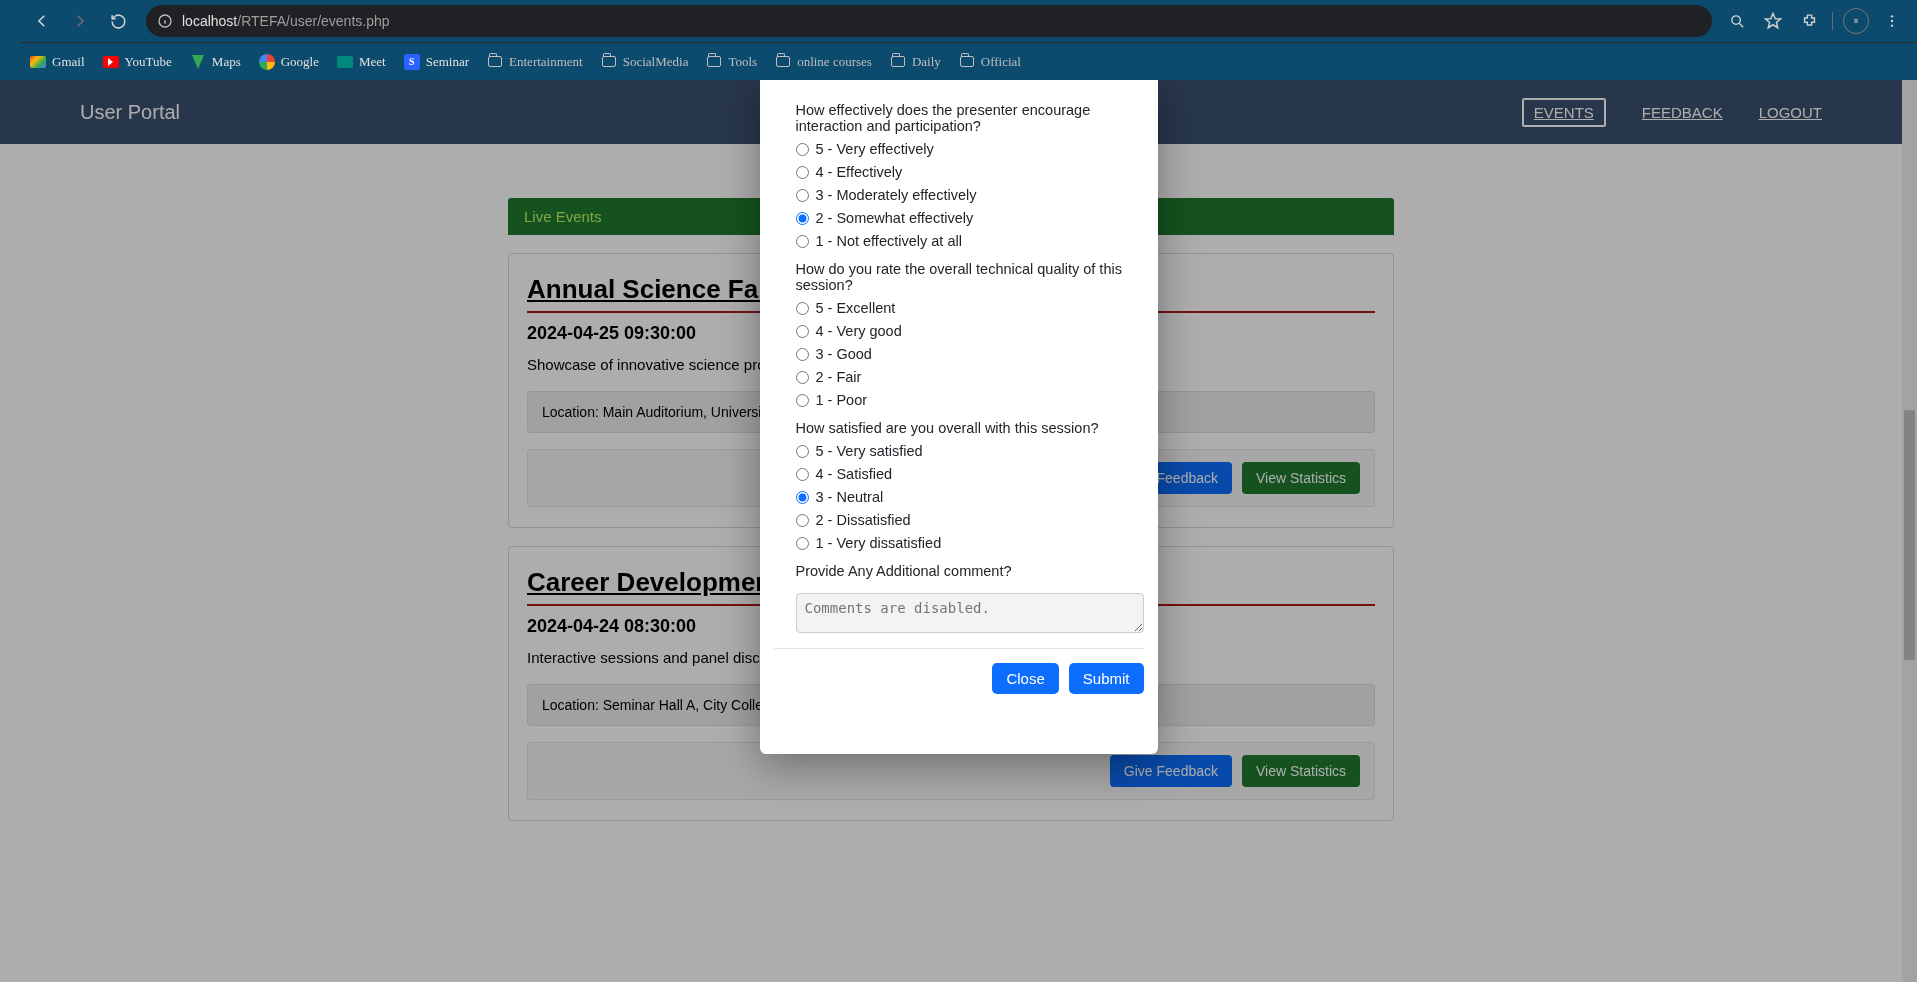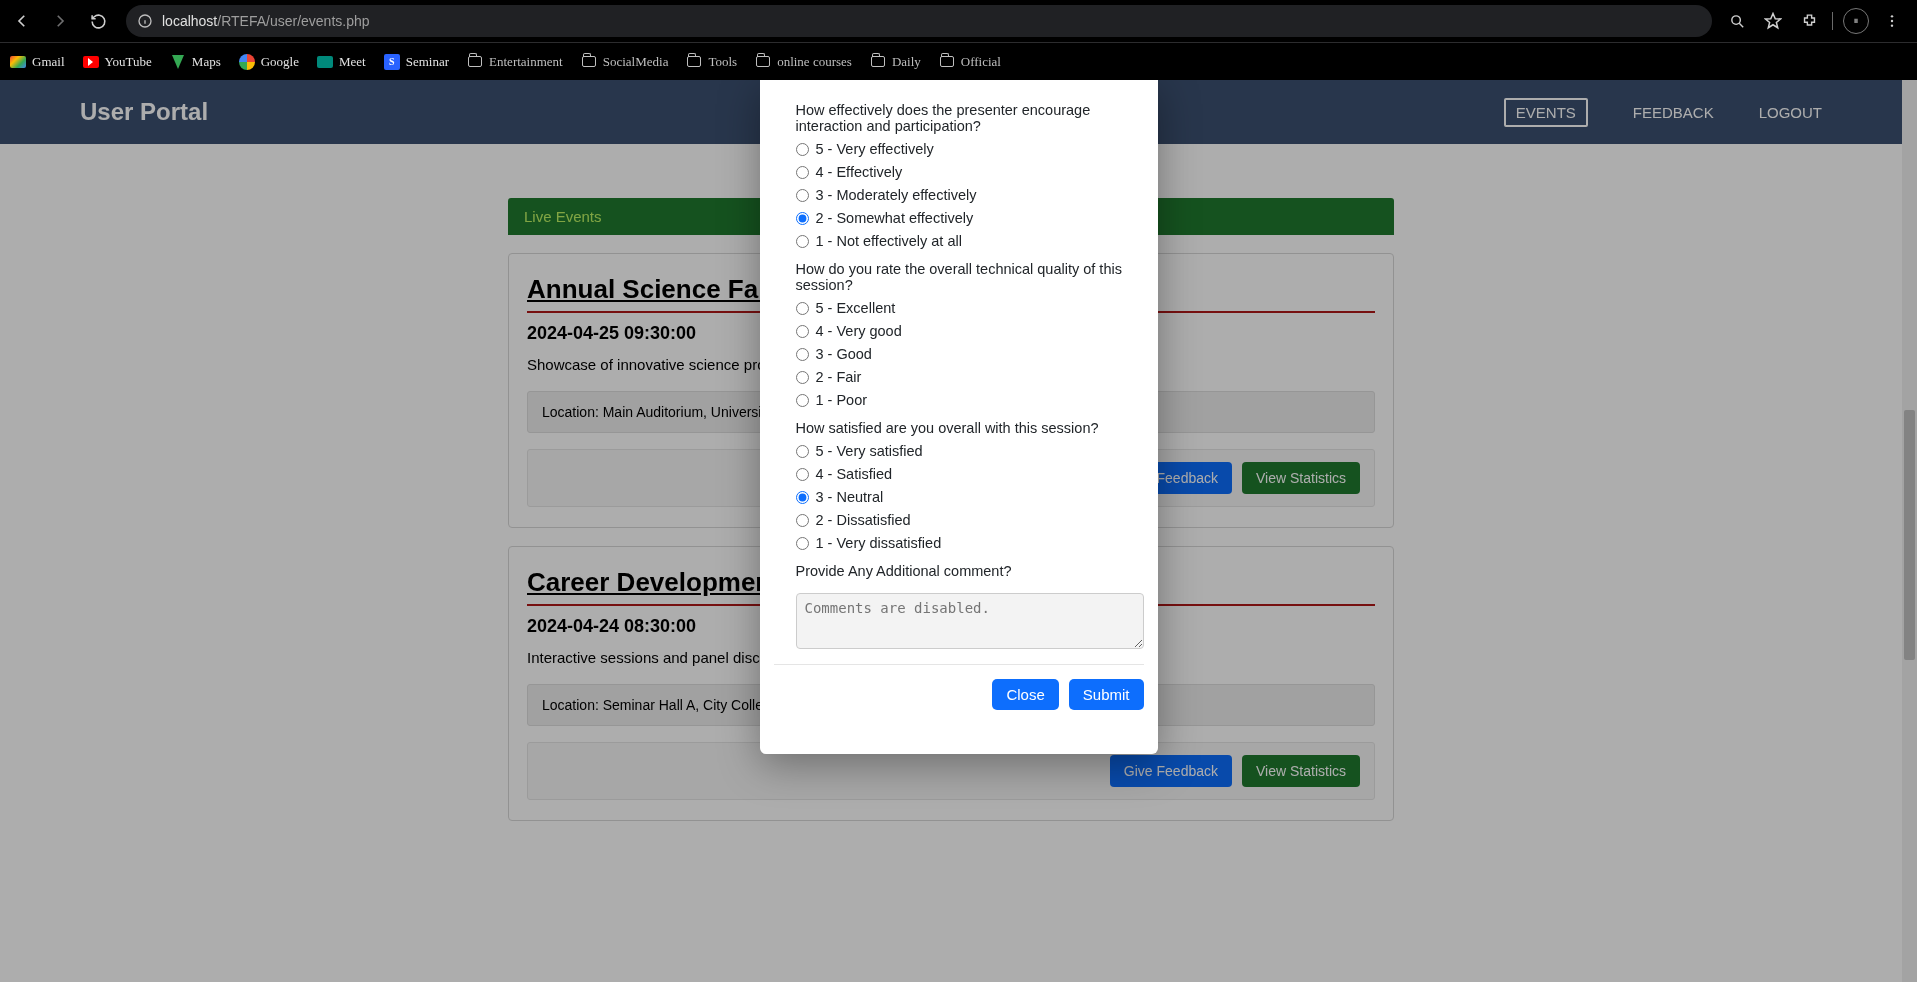--- a/index.html
+++ b/index.html
@@ -5,24 +5,25 @@
   * { box-sizing: border-box; margin: 0; padding: 0; }
   html, body { height: 100%; }
   body {
     font-family: "Segoe UI", Arial, sans-serif;
     background: #f5f5f5;
     overflow: hidden;
   }
 
   
   .browser-chrome {
-    background: #000000;
+    background: #0c4a6e;
     color: #e5e5e5;
     font-size: 13px;
     user-select: none;
+    padding-left: 20px;
   }
   .chrome-row1 {
     display: flex;
     align-items: center;
     height: 42px;
     padding: 0 6px;
     gap: 6px;
   }
   .nav-btn {
     width: 32px; height: 32px;
@@ -96,23 +97,23 @@
 
   
   .topnav {
     background:#3b5070;
     color:#fff;
     height:64px;
     display:flex;
     align-items:center;
     padding: 0 80px 0 80px;
   }
-  .brand { font-size:24px; font-weight:700; }
+  .brand { font-size:20px; font-weight:400; }
   .nav-spacer { flex:1; }
-  .nav-links { display:flex; align-items:center; gap:45px; font-size:15px; }
+  .nav-links { display:flex; align-items:center; gap:36px; font-size:15px;text-decoration:underline; }
   .nav-link { color:#fff; cursor:pointer; }
   .nav-link.active { border:2px solid #fff; padding:4px 10px; border-radius:2px; }
 
   
   .content {
     max-width: 886px;
     margin: 54px auto 0;
   }
   .live-bar {
     background:#1f7a2e;
@@ -166,21 +167,21 @@
     position:relative;
     margin-top:0;
   }
   .modal-body { padding-top:20px; font-size:14.5px; color:#212529;margin-left:22px;}
   .q { margin-bottom:6px; margin-top:12px;}
   .q:first-child{margin-top:2px;}
   .opt { display:flex; align-items:center; gap:7px; margin:7px 0;}
   .opt input[type=radio]{ width:13px;height:13px; accent-color:#0d6efd; margin:0;}
   .opt label{ font-size:14.5px;text-align:center; }
   .comment-box {
-    width:100%; height:56px; resize:both;
+    width:100%; height:40px; resize:both;
     background:#f3f3f3; border:1px solid #ccc; border-radius:4px;
     padding:6px 8px; font-size:14px; color:#555;
     margin-top:8px;
   }
   .modal-foot {
     border-top:1px solid #e5e5e5;
     margin-top:12px;
     padding-top:14px;
     display:flex; justify-content:flex-end; gap:10px;
   }

